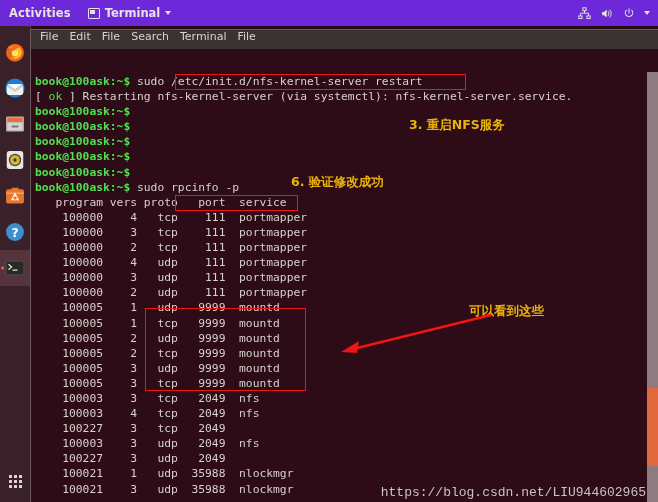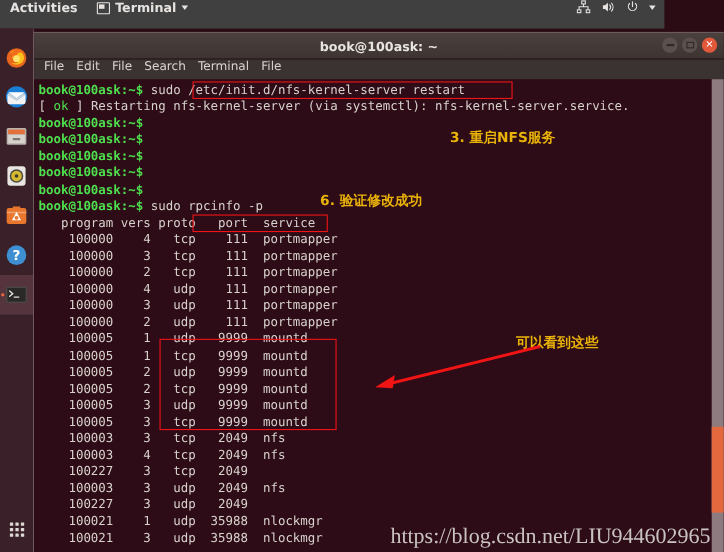--- a/index.html
+++ b/index.html
@@ -3,23 +3,23 @@
 <meta charset="utf-8">
 <style>
   html,body{margin:0;padding:0;background:#2c0c14;}
   body{
     width:658px;height:502px;overflow:hidden;position:relative;
     font-family:"DejaVu Sans","Liberation Sans",sans-serif;
     -webkit-font-smoothing:antialiased;
   }
   
   #topbar{
-    position:absolute;left:0;top:0;width:604px;height:26px;
-    background:#404040;color:#e6e3e1;
-    display:flex;align-items:flex-start;font-size:11.5px;
+    position:absolute;left:0;top:0;width:658px;height:26px;
+    background:#6d28d9;color:#e6e3e1;
+    display:flex;align-items:center;font-size:11.5px;
   }
   #topbar .activities{margin-left:9px;font-weight:600;letter-spacing:.1px;}
   #topbar .appgroup{display:flex;align-items:center;margin-left:17px;gap:5px;font-weight:700;}
   #topbar .appicon{
     width:12px;height:11px;border:1.4px solid #e6e3e1;border-radius:1px;
     position:relative;box-sizing:border-box;
   }
   #topbar .appicon:after{
     content:"";position:absolute;left:1.5px;top:1.5px;width:5px;height:4px;background:#e6e3e1;
   }
@@ -98,22 +98,22 @@
   
   .redbox{position:absolute;border:1.6px solid #f01414;box-sizing:border-box;}
   .redtxt{
     position:absolute;color:#eab308;font-weight:700;
     font-family:"DejaVu Sans","Liberation Sans",sans-serif;
     white-space:nowrap;
   }
   #arrow{position:absolute;left:333px;top:313px;}
   
   #wm{
-    position:absolute;right:12px;bottom:2px;color:#c9c4c2;font-size:20px;
-    font-family:Liberation Serif, serif;white-space:nowrap;
+    position:absolute;right:12px;bottom:2px;color:#c9c4c2;font-size:13px;
+    font-family:Liberation Mono, monospace;white-space:nowrap;
   }
 </style>
 </head>
 <body>
 
 <div id="topbar">
   <div class="activities">Activities</div>
   <div class="appgroup">
     <span class="appicon"></span>
     <span>Terminal</span>
@@ -209,34 +209,20 @@
         <i></i>
         <i></i>
         <i></i>
         <i></i>
         <i></i>
       </span>
   </div>
 </div>
 
 <div id="win">
-  <div id="titlebar">
-    <span class="title">book@100ask: ~</span>
-    <div id="wbtns">
-      <span class="wbtn">
-          <span class="bar"></span>
-        </span>
-      <span class="wbtn">
-          <span class="sq"></span>
-        </span>
-      <span class="wbtn close">
-          <span>×</span>
-        </span>
-    </div>
-  </div>
 
   <div id="menubar">
     <span>File</span>
     <span>Edit</span>
     <span>File</span>
     <span>Search</span>
     <span>Terminal</span>
     <span>File</span>
   </div>
 

